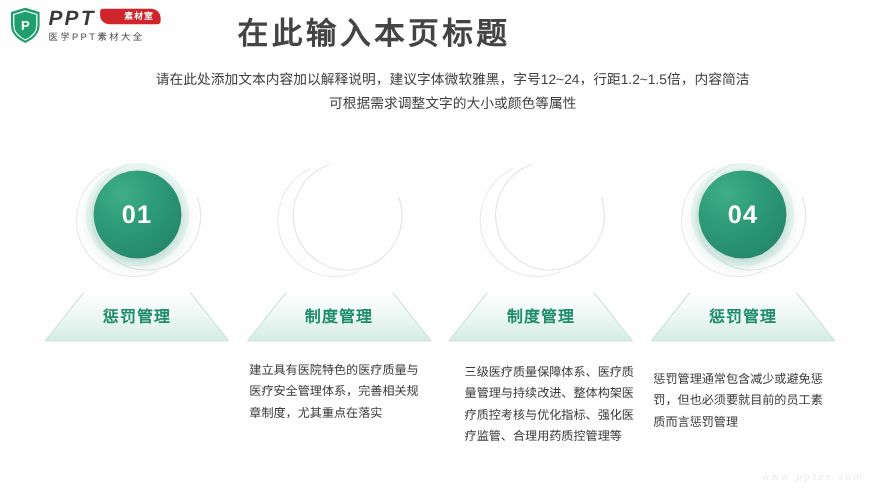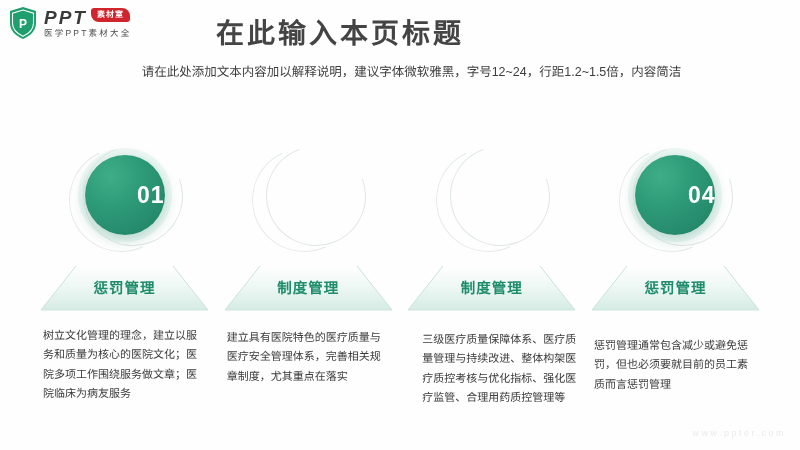--- a/index.html
+++ b/index.html
@@ -57,21 +57,21 @@
     font-style: italic;
     letter-spacing: 2px;
     color: #3a3a3a;
     line-height: 1;
   }
   .logo-badge {
     background: #d0252c;
     color: #ffffff;
     font-size: 8px;
     line-height: 1;
-    padding: 3px 6px 3px 6px;
+    padding: 3px 6px 3px 22px;
     border-radius: 3px 8px 3px 8px;
     letter-spacing: 1px;
     white-space: nowrap;
     font-weight: bold;
   }
   .logo-sub {
     font-size: 8.5px;
     color: #4a4a4a;
     letter-spacing: 2.2px;
     line-height: 1;
@@ -83,20 +83,21 @@
     position: absolute;
     top: 16px;
     left: 0;
     width: 680px;
     text-align: center;
     font-size: 28px;
     font-weight: bold;
     color: #444444;
     letter-spacing: 3px;
     line-height: 1.3;
+    font-family: Liberation Mono, monospace;
   }
   .subtitle {
     position: absolute;
     top: 62px;
     left: 0;
     width: 800px;
     text-align: center;
     font-size: 12.5px;
     color: #3e3e3e;
     line-height: 1.75;
@@ -161,21 +162,21 @@
   .circle {
     position: relative;
     width: 80px;
     height: 80px;
     border-radius: 50%;
     background: radial-gradient(circle at 32% 26%, #3fae87 0%, #2e9b78 38%, #1f7f63 100%);
     box-shadow: 0 4px 14px rgba(31,127,99,0.30),
                 0 0 0 7px rgba(225,242,237,0.55);
     display: flex;
     align-items: center;
-    justify-content: flex-end;
+    justify-content: center;
   }
   .circle-num {
     color: #ffffff;
     font-size: 23px;
     font-weight: bold;
     letter-spacing: 1px;
     line-height: 1;
   }
 
   
@@ -248,20 +249,21 @@
         <span class="logo-badge">素材室</span>
       </div>
       <div class="logo-sub">医学PPT素材大全</div>
     </div>
   </div>
 
   <div class="title">在此输入本页标题</div>
 
   <div class="subtitle">
     <div>请在此处添加文本内容加以解释说明，建议字体微软雅黑，字号12~24，行距1.2~1.5倍，内容简洁</div>
+    <div>可根据需求调整文字的大小或颜色等属性</div>
   </div>
 
   <div class="columns">
 
     <div class="col">
       <div class="circle-wrap">
         <span class="arc"></span>
         <span class="arc2"></span>
         <div class="circle">
           <span class="circle-num">01</span>
@@ -276,21 +278,20 @@
               <stop offset="100%" stop-color="#d4ece3"></stop>
             </linearGradient>
           </defs>
           <polygon points="38,2 135,2 170,46 3,46" fill="url(#rg1)"></polygon>
           <polyline points="38,2 3,46" fill="none" stroke="#c9e3d9" stroke-width="1"></polyline>
           <polyline points="135,2 170,46" fill="none" stroke="#c9e3d9" stroke-width="1"></polyline>
           <polyline points="3,46 170,46" fill="none" stroke="#cfe6dc" stroke-width="1"></polyline>
         </svg>
         <div class="ribbon-label">惩罚管理</div>
       </div>
-      <div class="body-text">树立文化管理的理念，建立以服务和质量为核心的医院文化；医院多项工作围绕服务做文章；医院临床为病友服务</div>
     </div>
 
     <div class="col">
       <div class="circle-wrap">
         <span class="arc"></span>
         <span class="arc2"></span>
       </div>
       <div class="ribbon">
         <svg class="ribbon-shape" viewBox="0 0 173 48" preserveAspectRatio="none">
           <defs>

